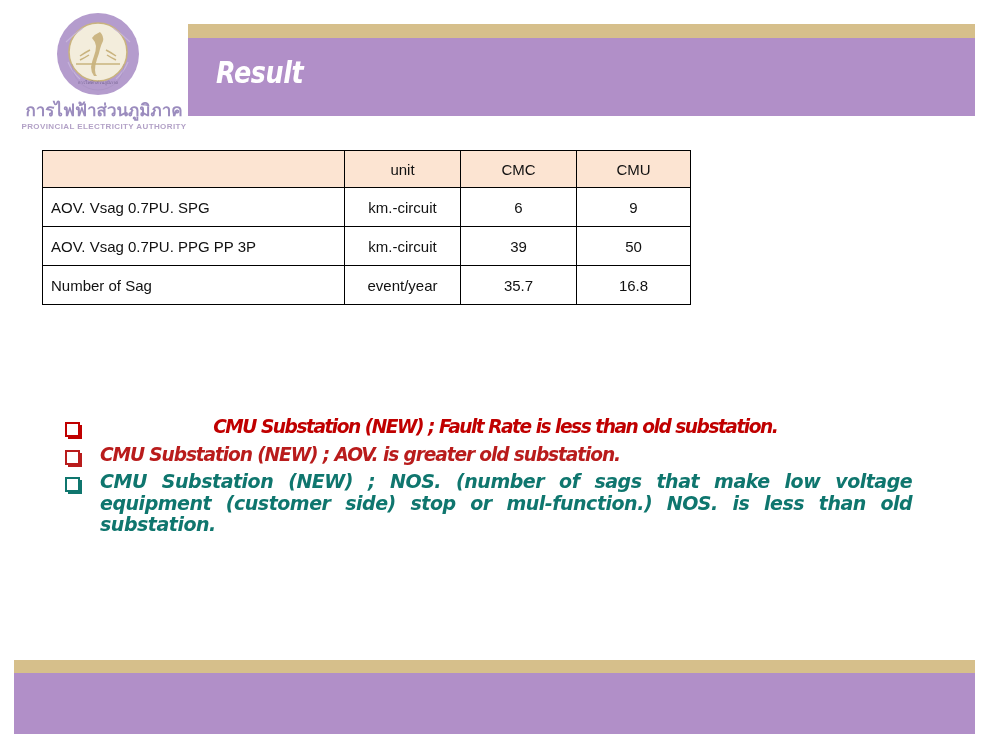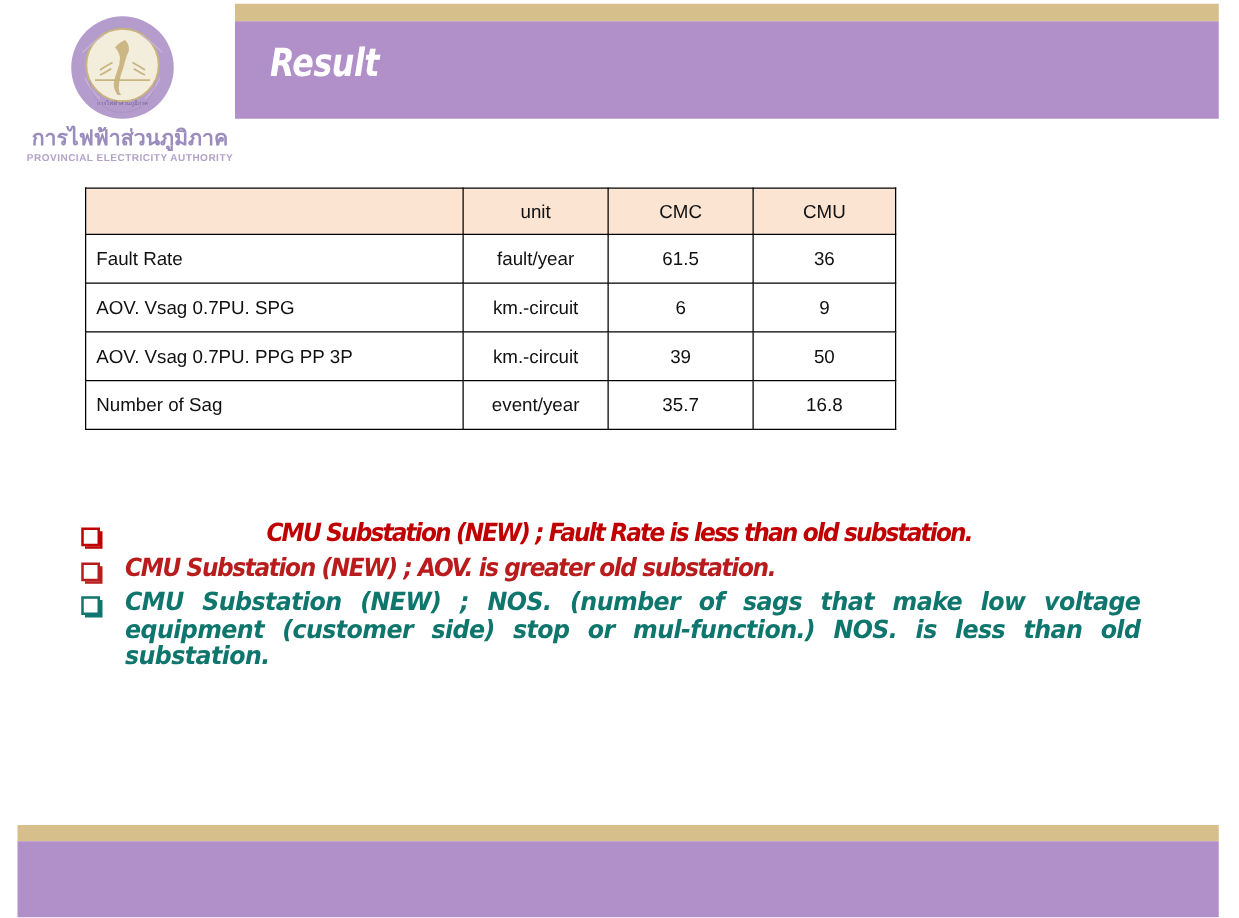--- a/index.html
+++ b/index.html
@@ -53,21 +53,21 @@
     font-weight: bold;
     color: #b3a2c7;
     letter-spacing: 0.4px;
     white-space: nowrap;
   }
 
   
   #header-band {
     position: absolute;
     left: 188px;
-    top: 3px;
+    top: 24px;
     width: 787px;
     height: 92px;
   }
   #header-gold {
     position: absolute;
     left: 0; top: 0;
     width: 100%;
     height: 14px;
     background: #d6bf8b;
   }
@@ -88,21 +88,21 @@
     color: #ffffff;
     letter-spacing: -0.5px;
     font-family: "DejaVu Sans", sans-serif;
     transform: scaleX(0.82);
     transform-origin: left center;
   }
 
   
   #result-table {
     position: absolute;
-    left: 68px;
+    left: 42px;
     top: 150px;
     width: 648px;
     border-collapse: collapse;
     table-layout: fixed;
   }
   #result-table td, #result-table th {
     border: 1px solid #000000;
     font-size: 15px;
     color: #111111;
     font-weight: normal;
@@ -254,26 +254,20 @@
   </colgroup>
   <thead>
     <tr>
       <td></td>
       <td>unit</td>
       <td>CMC</td>
       <td>CMU</td>
     </tr>
   </thead>
   <tbody>
-    <tr>
-      <td class="rowlabel">Fault Rate</td>
-      <td class="unitcell">fault/year</td>
-      <td class="valcell">61.5</td>
-      <td class="valcell">36</td>
-    </tr>
     <tr>
       <td class="rowlabel">AOV. Vsag 0.7PU. SPG</td>
       <td class="unitcell">km.-circuit</td>
       <td class="valcell">6</td>
       <td class="valcell">9</td>
     </tr>
     <tr>
       <td class="rowlabel">AOV. Vsag 0.7PU. PPG PP 3P</td>
       <td class="unitcell">km.-circuit</td>
       <td class="valcell">39</td>

